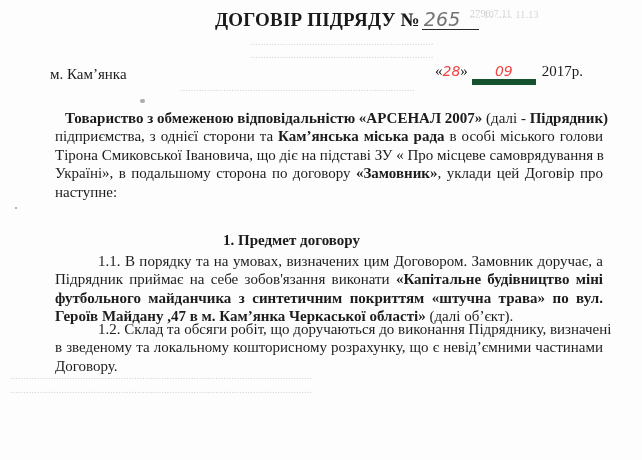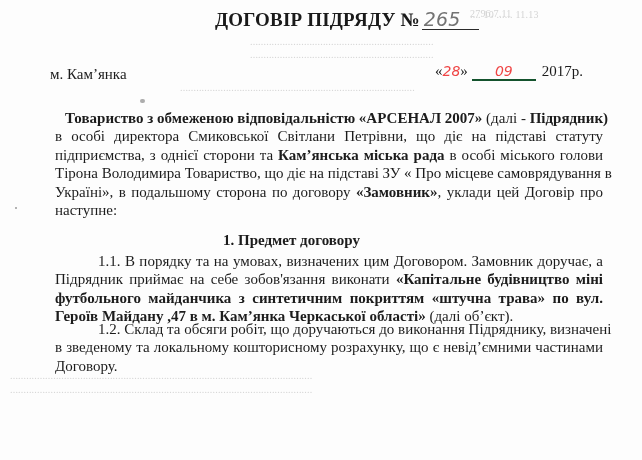--- a/index.html
+++ b/index.html
@@ -66,21 +66,21 @@
       white-space: nowrap;
     }
     .date .hand {
       font-family: "DejaVu Sans", sans-serif;
       font-style: italic;
       color: #ef4444;
       font-size: 14px;
     }
     .date .month {
       display: inline-block;
-      border-bottom: 2px solid #14532d;
+      border-bottom: 6px solid #14532d;
       width: 64px;
       text-align: center;
       margin: 0 6px 0 4px;
     }
     .speck {
       position: absolute;
       left: 140px;
       top: 99px;
       width: 5px;
       height: 4px;
@@ -153,23 +153,22 @@
 
   <div class="date">
     <span>«</span><span class="hand">28</span><span>»</span><span class="hand month">09</span><span>2017р.</span>
   </div>
 
   <div class="speck"></div>
   <div class="dot-mark"></div>
 
   <div class="para" id="preamble" style="top:109px;">
       <span class="line indent"><b>Товариство з обмеженою відповідальністю «АРСЕНАЛ 2007»</b><span>  (далі - </span><b>Підрядник)</b></span>
-      <span class="line"><span>в особі директора Смиковської Світлани Петрівни,  що діє на підставі статуту</span></span>
       <span class="line"><span>підприємства, з однієї сторони та </span><b>Кам’янська міська  рада</b><span>  в особі міського голови</span></span>
-      <span class="line"><span>Тірона  Володимира Товариство,  що діє на підставі ЗУ « Про місцеве самоврядування в</span></span>
+      <span class="line"><span>Тірона  Смиковської Івановича,  що діє на підставі ЗУ « Про місцеве самоврядування в</span></span>
       <span class="line"><span>Україні»,  в подальшому сторона по договору  </span><b>«Замовник»</b><span>, уклади цей Договір про</span></span>
       <span class="line last"><span>наступне:</span></span>
     </div>
 
   <div class="section-title">1. Предмет договору</div>
 
   <div class="para" id="clause11" style="top:252px;">
       <span class="line indent-deep"><span>1.1. В порядку та на умовах, визначених цим Договором. Замовник доручає, а</span></span>
       <span class="line"><span>Підрядник приймає на себе зобов'язання виконати  </span><b>«Капітальне будівництво міні</b></span>
       <span class="line"><b>футбольного  майданчика з синтетичним  покриттям «штучна трава» по вул.</b></span>

